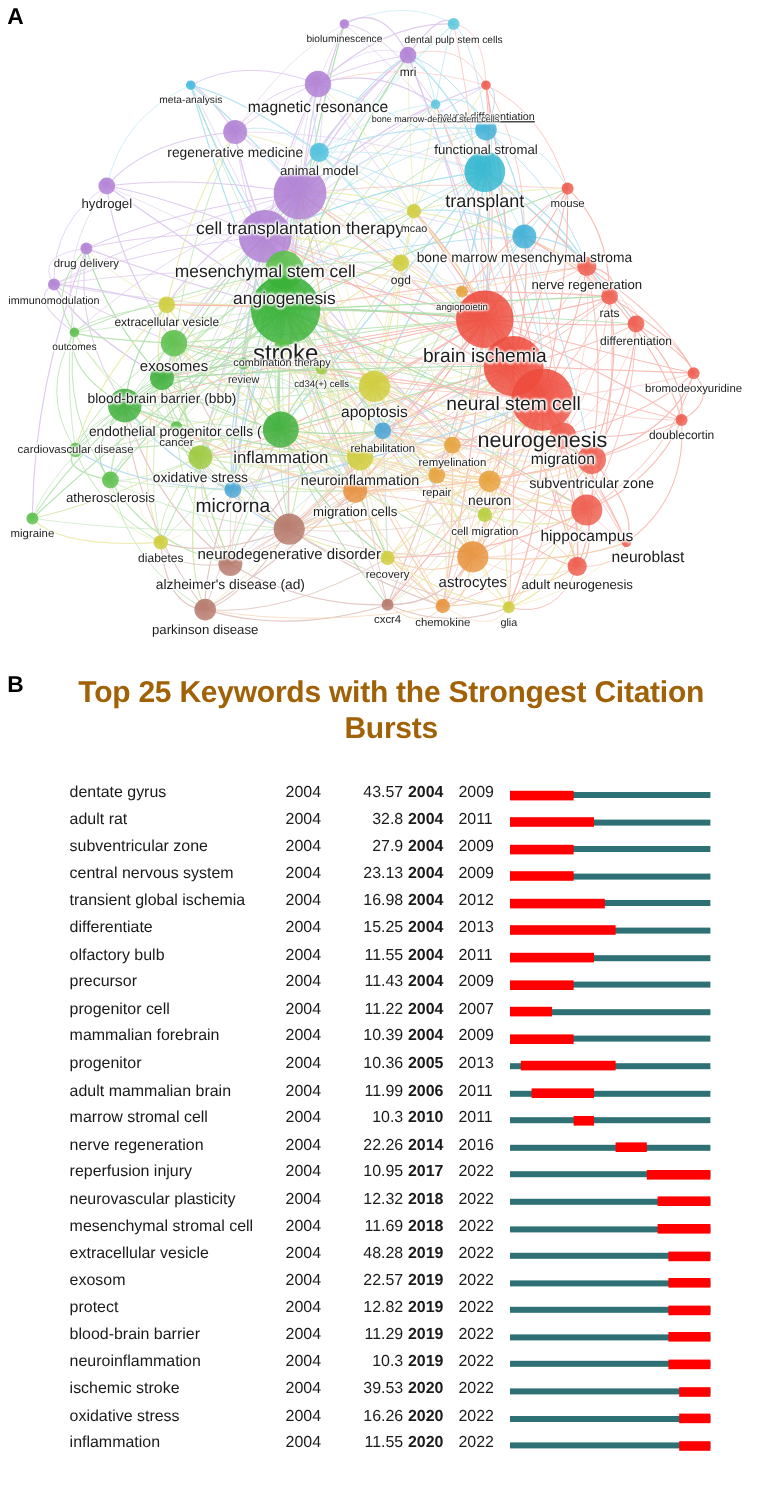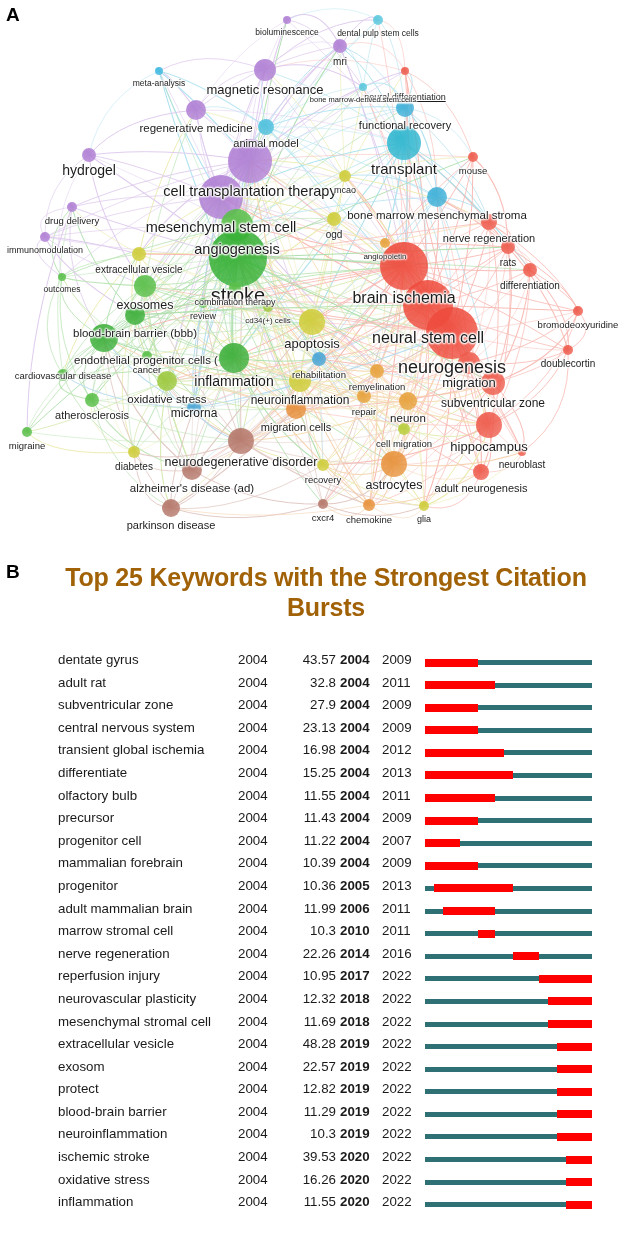--- a/index.html
+++ b/index.html
@@ -1157,25 +1157,25 @@
     </svg>
   <div id="net-labels">
       <div class="nlabel" style="left: 287px; top: 32px; font-size: 8.5px;">bioluminescence</div>
       <div class="nlabel" style="left: 378px; top: 33px; font-size: 8.5px;">dental pulp stem cells</div>
       <div class="nlabel" style="left: 340px; top: 61px; font-size: 10px;">mri</div>
       <div class="nlabel" style="left: 159px; top: 83px; font-size: 8.5px;">meta-analysis</div>
       <div class="nlabel" style="left: 265px; top: 89px; font-size: 13px;">magnetic resonance</div>
       <div class="nlabel" style="left: 405px; top: 97px; font-size: 9px; text-decoration: underline;">neural differentiation</div>
       <div class="nlabel" style="left: 363px; top: 99px; font-size: 7.5px;">bone marrow-derived stem cells</div>
       <div class="nlabel" style="left: 196px; top: 128px; font-size: 11.5px;">regenerative medicine</div>
-      <div class="nlabel" style="left: 405px; top: 125px; font-size: 11px;">functional recovery</div>
+      <div class="nlabel" style="left: 405px; top: 125px; font-size: 11px;">functional stromal</div>
       <div class="nlabel" style="left: 266px; top: 143px; font-size: 11px;">animal model</div>
       <div class="nlabel" style="left: 404px; top: 168px; font-size: 15px;">transplant</div>
       <div class="nlabel" style="left: 473px; top: 170px; font-size: 9.5px;">mouse</div>
-      <div class="nlabel" style="left: 89px; top: 170px; font-size: 14px;">hydrogel</div>
+      <div class="nlabel" style="left: 89px; top: 170px; font-size: 11px;">hydrogel</div>
       <div class="nlabel" style="left: 250px; top: 191px; font-size: 14.5px;">cell transplantation therapy</div>
       <div class="nlabel" style="left: 345px; top: 190px; font-size: 9px;">mcao</div>
       <div class="nlabel" style="left: 221px; top: 227px; font-size: 14.5px;">mesenchymal stem cell</div>
       <div class="nlabel" style="left: 437px; top: 215px; font-size: 11.5px;">bone marrow mesenchymal stroma</div>
       <div class="nlabel" style="left: 72px; top: 220px; font-size: 9.5px;">drug delivery</div>
       <div class="nlabel" style="left: 237px; top: 249px; font-size: 14.5px;">angiogenesis</div>
       <div class="nlabel" style="left: 334px; top: 234px; font-size: 10px;">ogd</div>
       <div class="nlabel" style="left: 489px; top: 238px; font-size: 11px;">nerve regeneration</div>
       <div class="nlabel" style="left: 45px; top: 250px; font-size: 9px;">immunomodulation</div>
       <div class="nlabel" style="left: 385px; top: 256px; font-size: 8px;">angiopoietin</div>
@@ -1199,29 +1199,29 @@
       <div class="nlabel" style="left: 147px; top: 369px; font-size: 9.5px;">cancer</div>
       <div class="nlabel" style="left: 234px; top: 381px; font-size: 14px;">inflammation</div>
       <div class="nlabel" style="left: 319px; top: 374px; font-size: 9.5px;">rehabilitation</div>
       <div class="nlabel" style="left: 469px; top: 382px; font-size: 13px;">migration</div>
       <div class="nlabel" style="left: 63px; top: 375px; font-size: 9.5px;">cardiovascular disease</div>
       <div class="nlabel" style="left: 167px; top: 399px; font-size: 11.5px;">oxidative stress</div>
       <div class="nlabel" style="left: 300px; top: 400px; font-size: 12px;">neuroinflammation</div>
       <div class="nlabel" style="left: 377px; top: 386px; font-size: 9.5px;">remyelination</div>
       <div class="nlabel" style="left: 493px; top: 403px; font-size: 12px;">subventricular zone</div>
       <div class="nlabel" style="left: 92px; top: 415px; font-size: 11px;">atherosclerosis</div>
-      <div class="nlabel" style="left: 194px; top: 413px; font-size: 12px;">microrna</div>
+      <div class="nlabel" style="left: 194px; top: 423px; font-size: 16px;">microrna</div>
       <div class="nlabel" style="left: 364px; top: 411px; font-size: 9.5px;">repair</div>
       <div class="nlabel" style="left: 408px; top: 418px; font-size: 11.5px;">neuron</div>
       <div class="nlabel" style="left: 296px; top: 427px; font-size: 11px;">migration cells</div>
       <div class="nlabel" style="left: 489px; top: 446px; font-size: 13px;">hippocampus</div>
       <div class="nlabel" style="left: 27px; top: 445px; font-size: 9.5px;">migraine</div>
       <div class="nlabel" style="left: 404px; top: 443px; font-size: 9.5px;">cell migration</div>
       <div class="nlabel" style="left: 241px; top: 462px; font-size: 12.5px;">neurodegenerative disorder</div>
-      <div class="nlabel" style="left: 522px; top: 464px; font-size: 10px;">neuroblast</div>
+      <div class="nlabel" style="left: 522px; top: 464px; font-size: 13px; padding-left: 36px;">neuroblast</div>
       <div class="nlabel" style="left: 134px; top: 466px; font-size: 10px;">diabetes</div>
       <div class="nlabel" style="left: 323px; top: 479px; font-size: 9.5px;">recovery</div>
       <div class="nlabel" style="left: 394px; top: 485px; font-size: 12.5px;">astrocytes</div>
       <div class="nlabel" style="left: 481px; top: 488px; font-size: 11px;">adult neurogenesis</div>
       <div class="nlabel" style="left: 192px; top: 488px; font-size: 11.5px;">alzheimer's disease (ad)</div>
       <div class="nlabel" style="left: 323px; top: 517px; font-size: 9.5px;">cxcr4</div>
       <div class="nlabel" style="left: 369px; top: 519px; font-size: 9.5px;">chemokine</div>
       <div class="nlabel" style="left: 424px; top: 519px; font-size: 9px;">glia</div>
       <div class="nlabel" style="left: 171px; top: 525px; font-size: 11px;">parkinson disease</div>
     </div>

